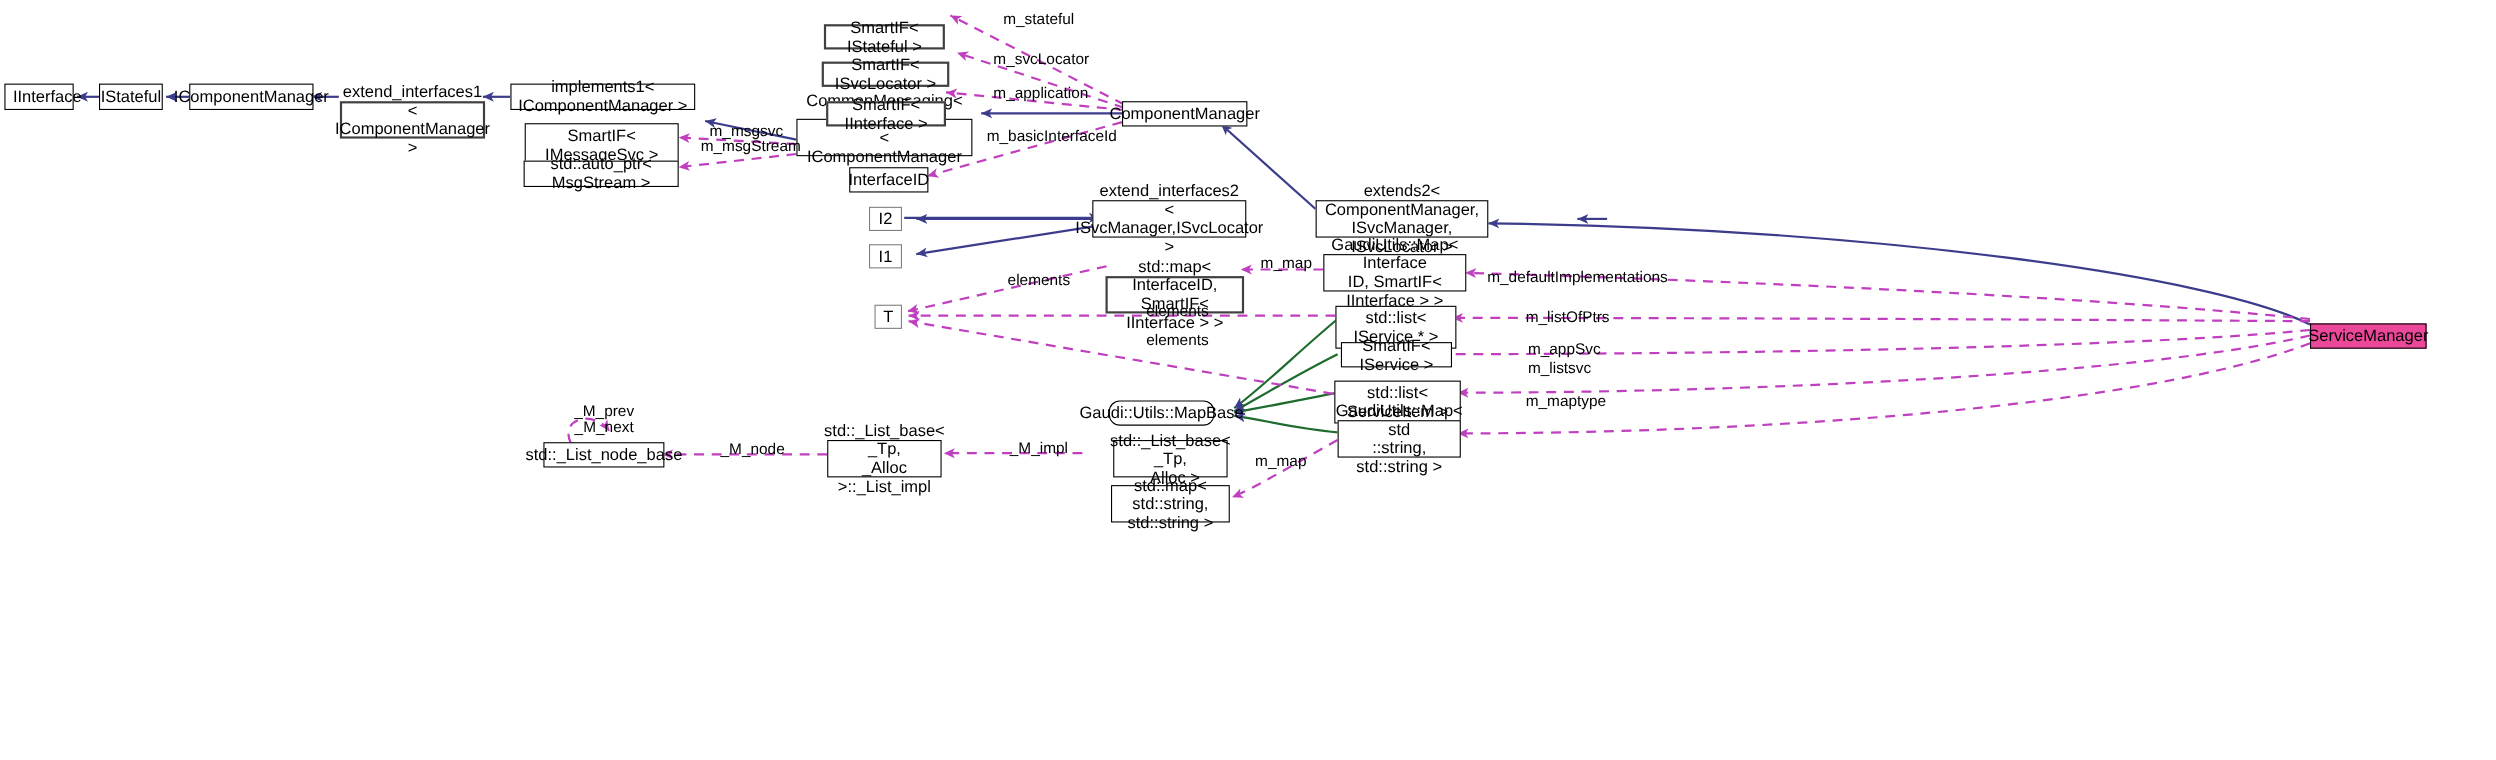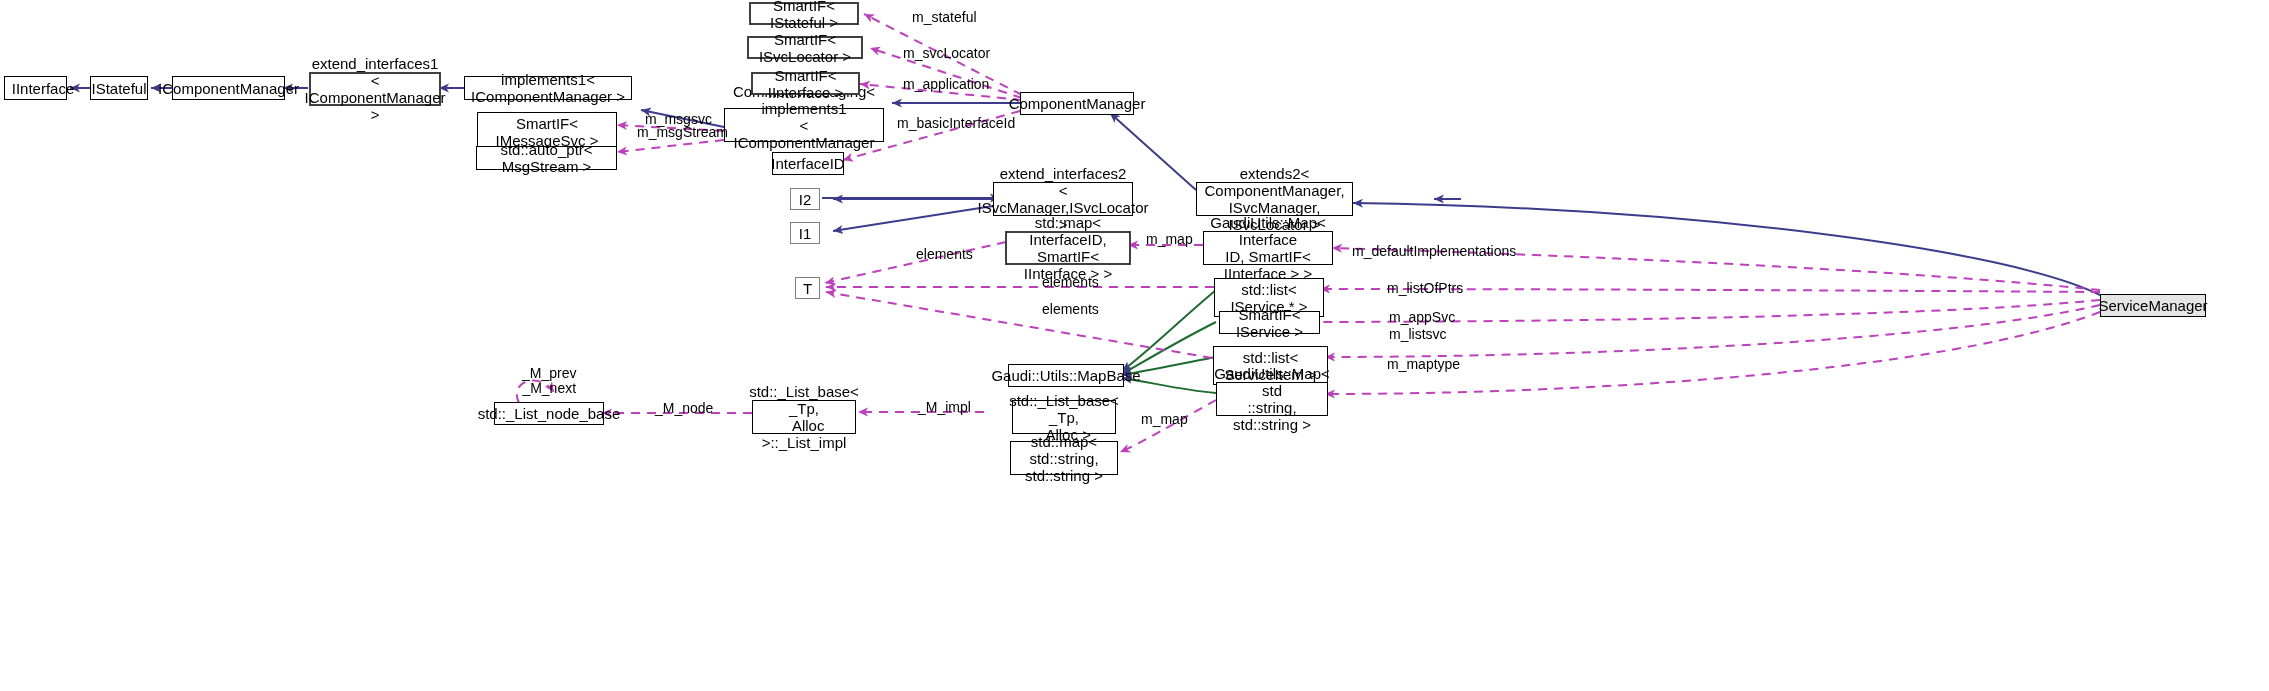--- a/index.html
+++ b/index.html
@@ -15,23 +15,23 @@
     font-size:15px;
     line-height:17px;
     text-align:center;
     display:flex;
     align-items:center;
     justify-content:center;
     padding:2px 5px;
     white-space:pre-line;
     z-index:5;
   }
-  .node.thick{border:2px solid #404040;}
+  .node.thick{border:2px solid #404040;margin-top:20px;}
   .node.grey{border:1px solid #808080;}
-  .node.hl{background:#e5e5e5;border:1px solid #000000;}
+  .node.hl{background:#ec4899;border:1px solid #000000;}
   .edgelabel{
     position:absolute;
     font-size:14px;
     line-height:15px;
     color:#000000;
     background:transparent;
     white-space:pre-line;
     text-align:left;
     z-index:6;
   }
@@ -164,21 +164,21 @@
 
   <div class="node" style="left:1203px;top:231px;width:130px;height:34px;text-align:center;">GaudiUtils::Map&lt; Interface
 ID, SmartIF&lt; IInterface &gt; &gt;</div>
 
   <div class="node" style="left:1214px;top:278px;width:110px;height:39px;">std::list&lt; IService * &gt;</div>
 
   <div class="node" style="left:1219px;top:311px;width:101px;height:23px;">SmartIF&lt; IService &gt;</div>
 
   <div class="node" style="left:1213px;top:346px;width:115px;height:39px;">std::list&lt; ServiceItem &gt;</div>
 
-  <div class="node" style="left:1008px;top:364px;width:116px;height:23px;">Gaudi::Utils::MapBase</div>
+  <div class="node" style="left:1008px;top:364px;width:96px;height:23px;border-radius:10px;">Gaudi::Utils::MapBase</div>
 
   <div class="node" style="left:1216px;top:382px;width:112px;height:34px;">GaudiUtils::Map&lt; std
 ::string, std::string &gt;</div>
 
   <div class="node" style="left:494px;top:402px;width:110px;height:23px;">std::_List_node_base</div>
 
   <div class="node" style="left:752px;top:400px;width:104px;height:34px;">std::_List_base&lt; _Tp,
 _Alloc &gt;::_List_impl</div>
 
   <div class="node" style="left:1012px;top:400px;width:104px;height:34px;">std::_List_base&lt; _Tp,

